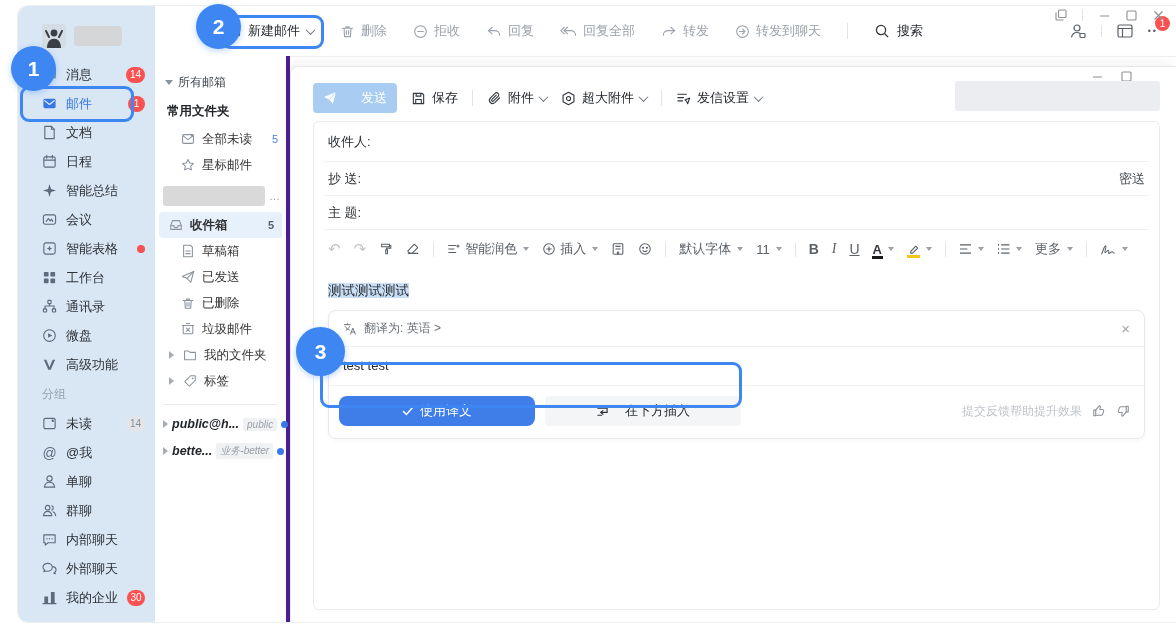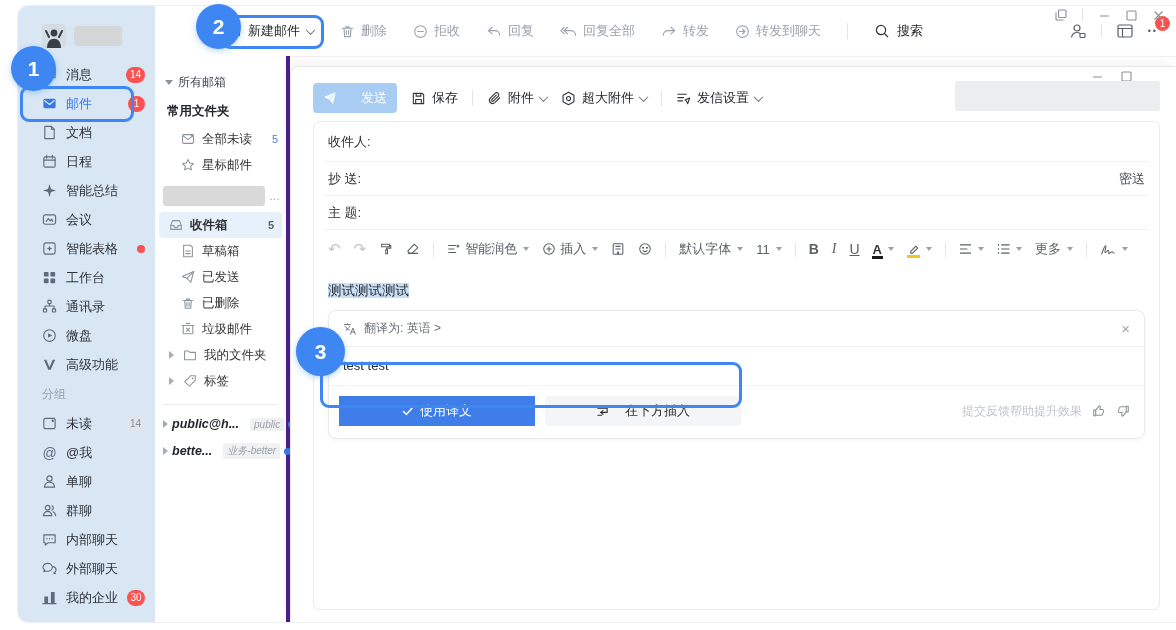--- a/index.html
+++ b/index.html
@@ -53,21 +53,21 @@
   .f-item .cnt { font-size:11px; }
   .cnt.blue { color:#4a82d9; }
   .cnt.gray { color:#5a5f66; }
   .f-item.selected { background:#e7f1fc; border-radius:4px; margin:0 4px; padding-left:10px; font-weight:bold; }
   .f-item .tri { margin-left:-12px; margin-right:2px; }
   .redacted-row { display:flex; align-items:center; gap:4px; margin:8px 6px 6px 8px; }
   .redacted-bar { flex:1; height:20px; border-radius:3px; background:#d9d9d9; }
   .more-dots { color:#9aa0a6; font-size:11px; }
   .f-divider { height:1px; background:#ececec; margin:10px 8px 6px; }
   .account-row { display:flex; align-items:center; gap:4px; padding:6px 8px 6px 8px; font-weight:bold; font-size:12.5px; color:#23272c; cursor:pointer;font-style:italic; }
-  .acct-tag { background:#f0f1f3; color:#9aa0a8; font-size:10px; font-weight:normal; padding:1px 4px; border-radius:2px; white-space:nowrap;margin-left:7px; }
+  .acct-tag { background:#f0f1f3; color:#9aa0a8; font-size:10px; font-weight:normal; padding:1px 4px; border-radius:2px; white-space:nowrap; }
   .blue-dot { width:7px; height:7px; border-radius:50%; background:#3a7af0; margin-left:auto; flex:none; }
 
   .mailarea { flex:1; position:relative; background:#fff; border-top:1px solid #f0f0f0; }
 
   
   .compose { position:absolute; left:0; right:0; top:9px; bottom:0; background:#fff; border:1px solid #e7e7e7; border-right:none; border-bottom:none; border-top-left-radius:8px; box-shadow:-4px -4px 12px rgba(0,0,0,.05); }
   .compose-controls { position:absolute; top:4px; right:44px; display:flex; gap:18px; color:#8b9096; }
   .compose-toolbar { display:flex; align-items:center; gap:14px; padding:16px 16px 0 22px; font-size:13px; color:#23272c; position:relative; }
   .send-btn { width:84px; height:30px; border:none; border-radius:4px; background:#a9cdf2; color:#fff; display:flex; align-items:center; justify-content:center; gap:24px; font-size:13px; font-family:inherit; cursor:default; }
   .ct-item { display:flex; align-items:center; gap:6px; cursor:pointer; }
@@ -95,21 +95,21 @@
   .hl-pen::after { content:""; position:absolute; left:0; right:0; bottom:-3px; height:3px; background:#f5c518; }
 
   .body-area { padding:16px 4px 0; font-size:13.5px; color:#26292d; }
   .hl-text { background:#c9dff7; }
 
   .trans-panel { margin-top:10px; border:1px solid #e9e9e9; border-radius:8px; background:#fff; box-shadow:0 1px 4px rgba(0,0,0,.04); }
   .tp-head { display:flex; align-items:center; gap:7px; padding:9px 14px; color:#6b7178; font-size:12px; border-bottom:1px solid #f2f2f2; }
   .tp-close { margin-left:auto; color:#a0a5ab; font-size:15px; cursor:pointer; line-height:1; }
   .tp-result { padding:11px 14px 12px; font-size:13px; color:#26292d; border-bottom:1px solid #f2f2f2; }
   .tp-foot { display:flex; align-items:center; padding:10px 14px 12px 10px; }
-  .btn-use { width:196px; height:30px; border:none; border-radius:0; background:#3f7ee8; color:#fff; font-size:13px; font-family:inherit; display:flex; align-items:center; justify-content:center; gap:6px; cursor:pointer; }
+  .btn-use { width:196px; height:30px; border:none; border-radius:8px; background:#3f7ee8; color:#fff; font-size:13px; font-family:inherit; display:flex; align-items:center; justify-content:center; gap:6px; cursor:pointer; }
   .btn-insert { width:196px; height:30px; border:none; border-radius:4px; background:#f4f5f6; color:#2b2f33; font-size:13px; font-family:inherit; display:flex; align-items:center; justify-content:center; gap:16px; margin-left:10px; cursor:pointer; }
   .tp-feedback { margin-left:auto; display:flex; align-items:center; gap:10px; color:#c0c4c9; font-size:12px; }
   .thumb { color:#8a9097; cursor:pointer; display:flex; }
 
   
   .ann-circle { position:absolute; background:#3e87f2; color:#fff; border-radius:50%; display:flex; align-items:center; justify-content:center; font-size:21px; font-weight:bold; z-index:50; box-shadow:0 2px 6px rgba(62,135,242,.35); }
   .ann-rect { position:absolute; border:3px solid #3e87f2; border-radius:9px; z-index:49; pointer-events:none; }
 
   
   .tri { width:0; height:0; display:inline-block; }

